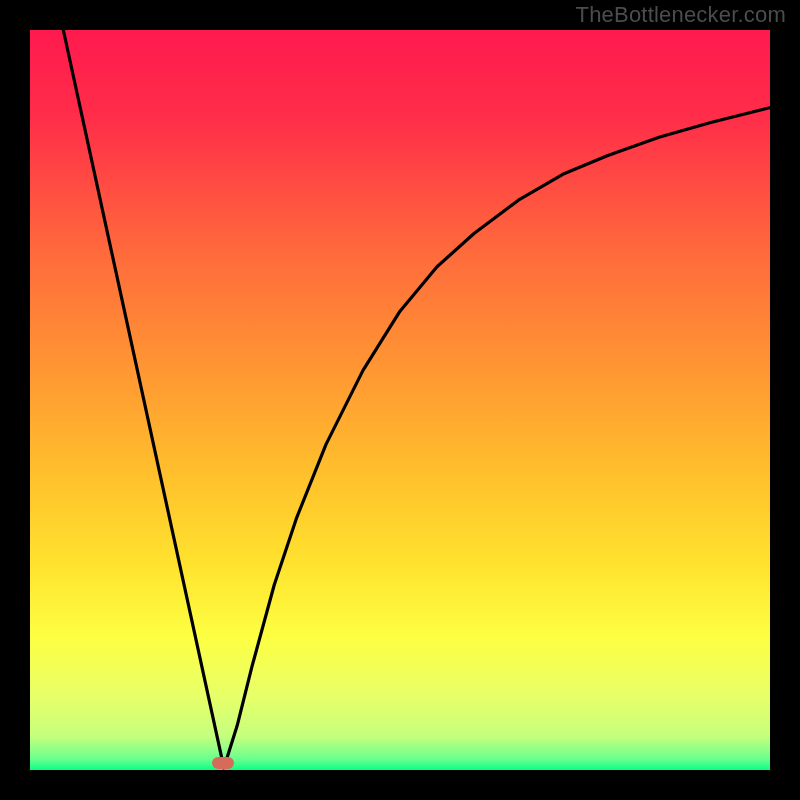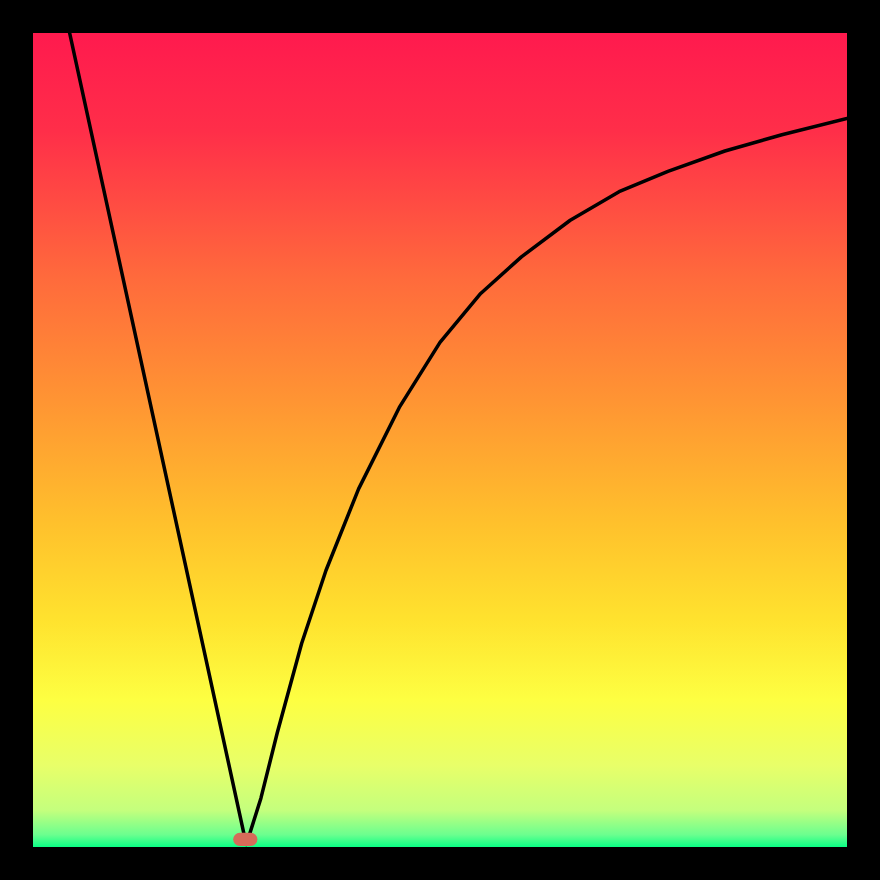--- a/index.html
+++ b/index.html
@@ -43,20 +43,21 @@
     border-radius: 6px;
     background: #d66b59;
     transform: translate(-50%, -50%);
   }
 </style>
 </head>
 <body>
 
 <div class="frame">
 
+  <div class="watermark">TheBottlenecker.com</div>
 
   <svg class="plot" viewBox="0 0 740 740" preserveAspectRatio="none">
     <defs>
       <linearGradient id="bg-grad" x1="0" y1="0" x2="0" y2="1">
           <stop offset="0%" stop-color="#ff1a4e"></stop>
           <stop offset="12%" stop-color="#ff2e49"></stop>
           <stop offset="30%" stop-color="#ff6a3c"></stop>
           <stop offset="45%" stop-color="#ff9433"></stop>
           <stop offset="60%" stop-color="#ffc02c"></stop>
           <stop offset="72%" stop-color="#ffe22e"></stop>

